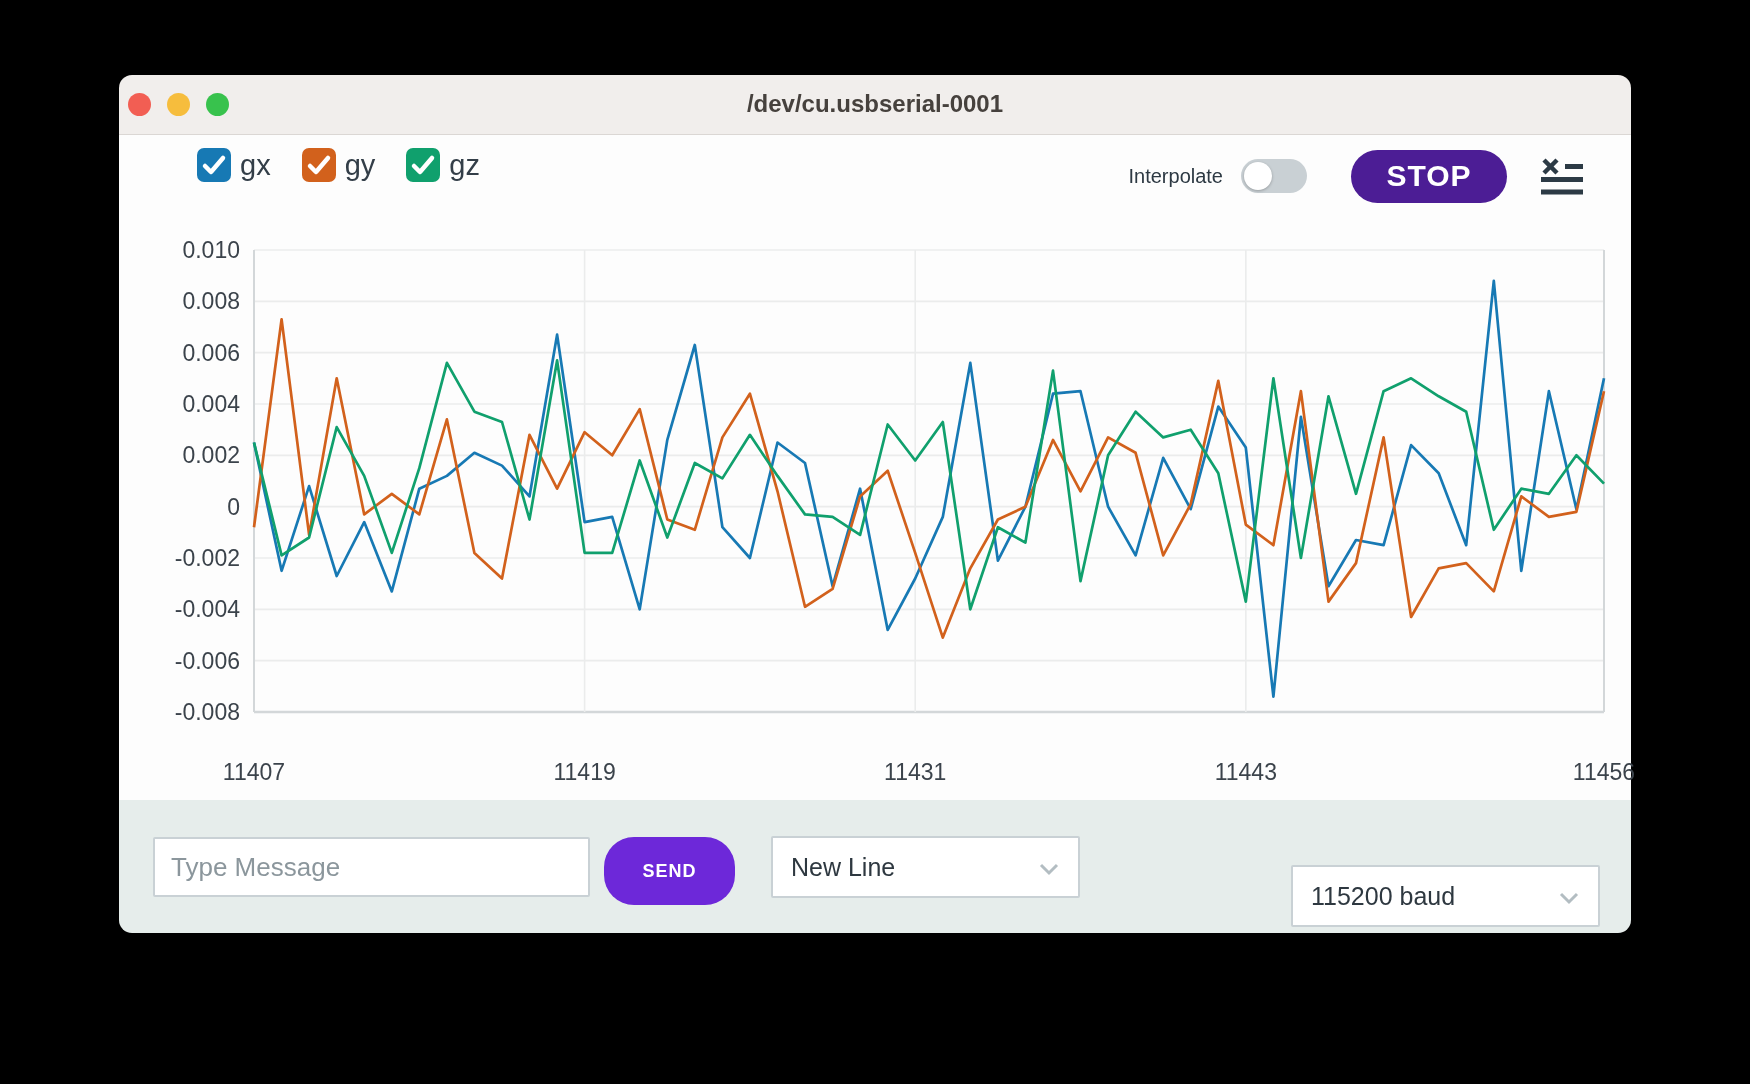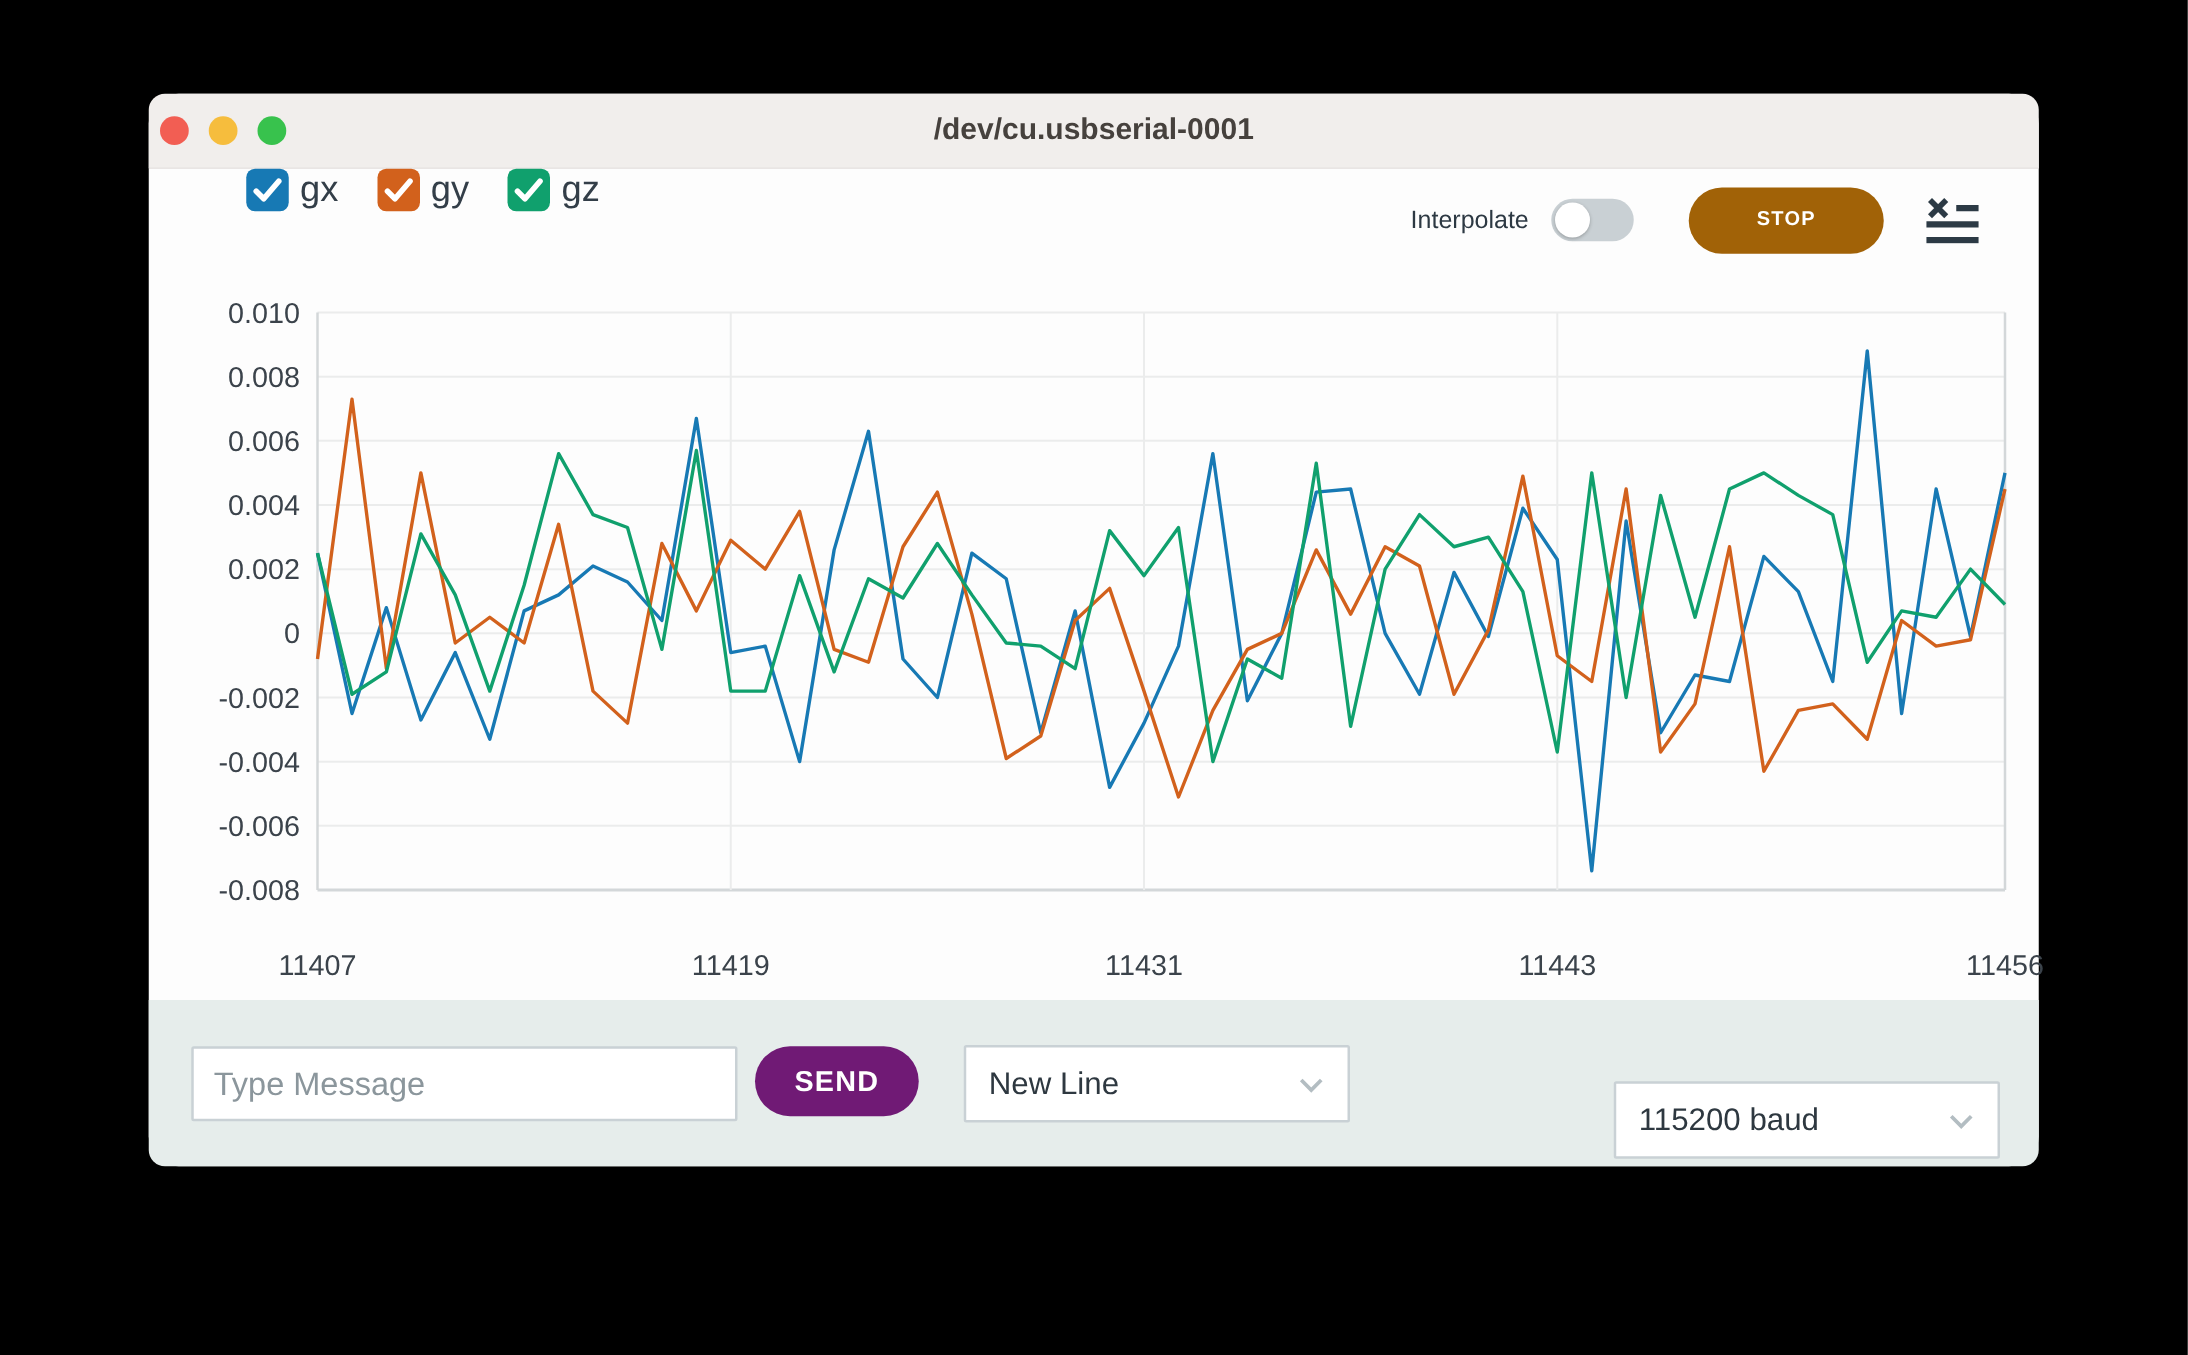--- a/index.html
+++ b/index.html
@@ -19,53 +19,53 @@
     border-radius: 13px 13px 0 0;
   }
   .lights { position: absolute; left: 9px; top: 18px; display: flex; gap: 16px; }
   .light { width: 23px; height: 23px; border-radius: 50%; display: inline-block; }
   .titlebar .title {
     position: absolute; left: 0; right: 0; top: 0; height: 60px; line-height: 58px;
     text-align: center; font-size: 24px; font-weight: 700; color: #46413d;
   }
 
   
-  .legend { position: absolute; left: 78px; top: 60px; display: flex; gap: 31px; align-items: center; }
+  .legend { position: absolute; left: 78px; top: 73px; display: flex; gap: 31px; align-items: center; }
   .legend-item { display: flex; align-items: center; gap: 9px; }
   .checkbox { width: 34px; height: 34px; border-radius: 7px; position: relative; flex: 0 0 auto; }
   .checkbox svg { position: absolute; left: 0; top: 0; }
   .legend-label { font-size: 29px; color: #333e48; }
 
   .toolbar-right { position: absolute; top: 73px; right: 48px; height: 56px;
     display: flex; align-items: center; }
   .interp-label { font-size: 20px; color: #2d3943; margin-right: 18px; }
   .toggle { width: 66px; height: 34px; border-radius: 17px; background: #c9d0d4;
     position: relative; margin-right: 44px; cursor: pointer; }
   .toggle .knob { position: absolute; left: 3px; top: 3px; width: 28px; height: 28px;
     border-radius: 50%; background: #fff; box-shadow: 0 1px 3px rgba(0,0,0,0.25); }
   .stop-btn { border: none; width: 156px; height: 53px; border-radius: 27px;
-    background: #a16207; color: #fff; font-size: 16px; font-weight: 700;
+    background: #4c1d95; color: #fff; font-size: 30px; font-weight: 700;
     font-family: inherit; letter-spacing: 1px; margin-right: 34px; cursor: pointer; }
   .clear-icon { width: 42px; height: 38px; display: inline-block; cursor: pointer; }
 
   
   .chart-wrap { position: absolute; left: 24px; top: 160px; width: 1500px; height: 565px; text-align: right; }
   .chart-wrap svg { overflow: visible; }
   .tick-text { font-family: "Liberation Sans", sans-serif; font-size: 23px; fill: #3b434b; }
 
   
   .bottombar { position: absolute; left: 0; right: 0; bottom: 0; height: 133px;
     background: #e6edeb; border-radius: 0 0 13px 13px; }
   .msg-input { position: absolute; left: 34px; top: 37px; width: 437px; height: 60px;
     border: 2px solid #c9d1d5; border-radius: 2px; background: #fff;
     font-size: 26px; color: #0369a1; padding: 0 16px; font-family: inherit; outline: none; }
   .msg-input::placeholder { color: #8b969c; }
-  .send-btn { position: absolute; left: 485px; top: 37px; width: 131px; height: 56px;
-    border: none; border-radius: 30px; background: #701a75; color: #fff;
-    font-size: 23px; font-weight: 700; font-family: inherit; letter-spacing: 1px; cursor: pointer; }
+  .send-btn { position: absolute; left: 485px; top: 37px; width: 131px; height: 68px;
+    border: none; border-radius: 30px; background: #6d28d9; color: #fff;
+    font-size: 18px; font-weight: 700; font-family: inherit; letter-spacing: 1px; cursor: pointer; }
   .select { position: absolute; top: 36px; height: 62px; width: 309px; background: #fff;
     border: 2px solid #c9d1d5; border-radius: 2px; display: flex; align-items: center;
     padding: 0 18px; font-size: 25px; color: #2e3840; cursor: pointer; }
   .select .chev { margin-left: auto; }
   .select.newline { left: 652px; }
   .select.baud { left: 1172px; margin-top: 29px; }
 </style>
 </head>
 <body>
 

